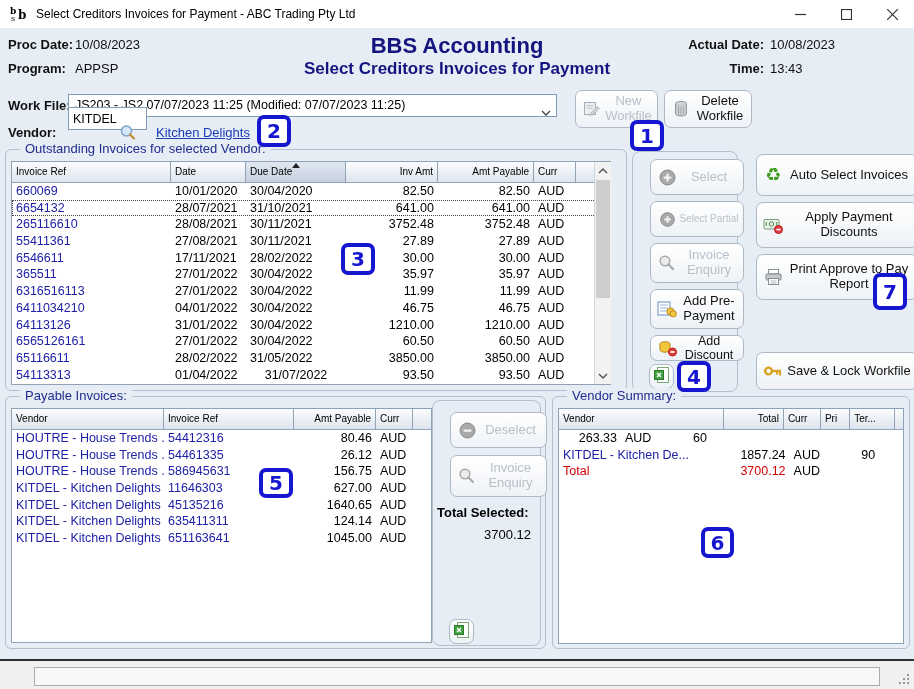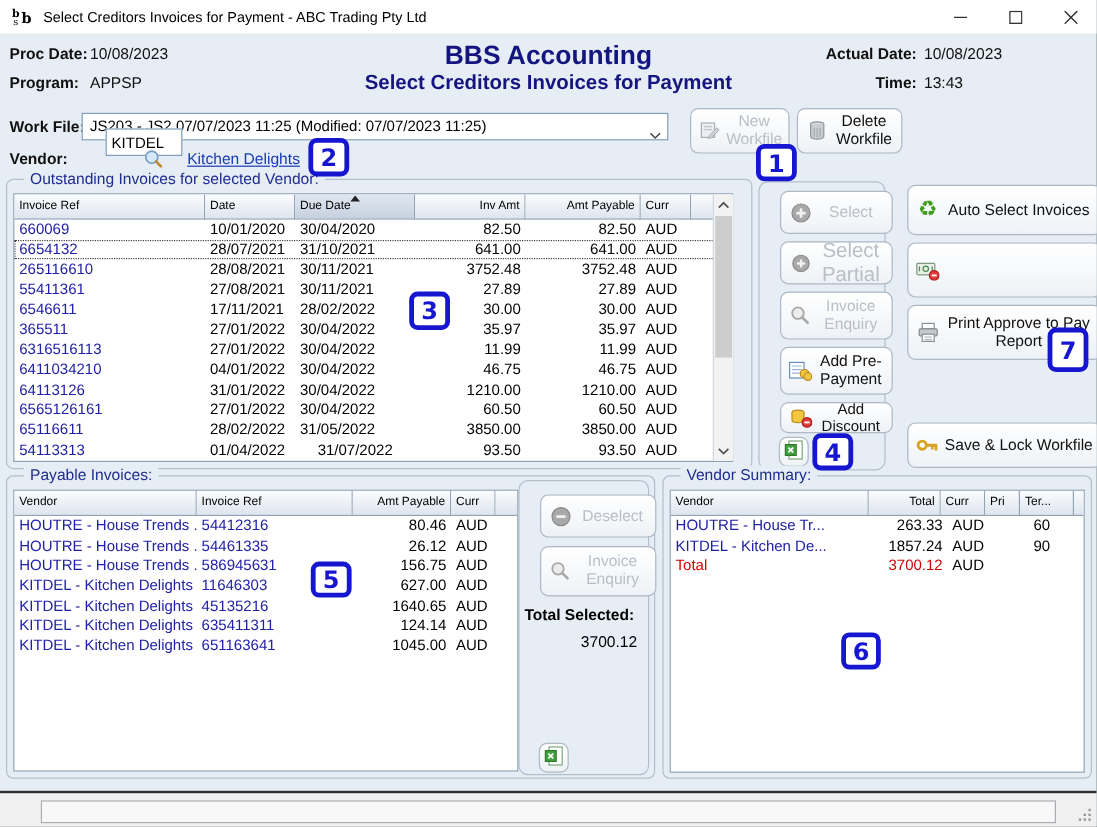--- a/index.html
+++ b/index.html
@@ -133,21 +133,21 @@
           <path d="M2.5 3.6v10c0 1.4 2.5 2.4 5.5 2.4s5.5-1 5.5-2.4v-10" fill="#c8cdd2" stroke="#8f959b"></path>
           <line x1="5.5" y1="6.5" x2="5.5" y2="14" stroke="#a6abb1"></line>
           <line x1="8" y1="7" x2="8" y2="14.5" stroke="#a6abb1"></line>
           <line x1="10.5" y1="6.5" x2="10.5" y2="14" stroke="#a6abb1"></line>
         </svg>
       </span>
     <span class="lbl2">Delete Workfile</span>
   </div>
 
   <span class="lbl b" style="left:8px;top:125px">Vendor:</span>
-  <input class="textbox" style="left: 68px; top: 107px; width: 64px; height: 23px; margin-left: 20px;" value="KITDEL">
+  <input class="textbox" style="left: 68px; top: 107px; width: 79px; height: 23px;" value="KITDEL">
   <span class="lens"><svg width="18" height="18">
         <circle cx="7.5" cy="7" r="5" fill="#d6e9fb" stroke="#7aa0c4" stroke-width="1.4"></circle>
         <line x1="11" y1="10.5" x2="15" y2="14.5" stroke="#c08a30" stroke-width="2.2" stroke-linecap="round"></line>
       </svg></span>
   <a class="link">Kitchen Delights</a>
 
   <div class="group" style="left:5px;top:149px;width:622px;height:242px">
     <span class="group-label">Outstanding Invoices for selected Vendor:</span>
   </div>
   <div class="grid" style="left:11px;top:161px;width:600px;height:224px">
@@ -283,21 +283,21 @@
     <span class="lbl2">Select</span>
   </div>
   <div class="btn disabled" style="left:638px;top:201px;width:94px;height:36px" aria-disabled="true">
     <span class="ic">
         <svg width="15" height="15">
           <circle cx="7.5" cy="7.5" r="6.8" fill="#a9a9a9" stroke="#8a8a8a"></circle>
           <rect x="4" y="6.6" width="7" height="2" rx="1" fill="#f2f2f2"></rect>
           <rect x="6.6" y="4" width="2" height="7" rx="1" fill="#f2f2f2"></rect>
         </svg>
       </span>
-    <span class="lbl2" style="font-size:17px">Select Partial</span>
+    <span class="lbl2" style="font-size:10px">Select Partial</span>
   </div>
   <div class="btn disabled" style="left:638px;top:243px;width:94px;height:40px" aria-disabled="true">
     <span class="ic">
         <svg width="18" height="18">
           <circle cx="7" cy="7" r="4.8" fill="#ececec" stroke="#a8a8a8" stroke-width="1.5"></circle>
           <line x1="10.5" y1="10.5" x2="15" y2="15" stroke="#a8a8a8" stroke-width="2.2" stroke-linecap="round"></line>
         </svg>
       </span>
     <span class="lbl2">Invoice Enquiry</span>
   </div>
@@ -341,20 +341,21 @@
     <span class="ic">
         <svg width="20" height="18">
           <rect x="1" y="3.5" width="15" height="9.5" rx="1" fill="#e7efe7" stroke="#7e9a7e"></rect>
           <circle cx="8.5" cy="8" r="2.2" fill="none" stroke="#4f8a4f"></circle>
           <line x1="3.2" y1="6" x2="3.2" y2="10" stroke="#4f8a4f"></line>
           <line x1="13.8" y1="6" x2="13.8" y2="10" stroke="#4f8a4f"></line>
           <circle cx="15.5" cy="13.5" r="4" fill="#e23b3b" stroke="#b01f1f"></circle>
           <rect x="13.4" y="12.8" width="4.2" height="1.5" fill="#fff"></rect>
         </svg>
       </span>
+    <span class="lbl2">Apply Payment Discounts</span>
   </div>
   <div class="btn" style="left:744px;top:254px;width:162px;height:46px">
     <span class="ic">
         <svg width="19" height="18">
           <rect x="4.5" y="1.5" width="10" height="4.5" fill="#fff" stroke="#8a8f94"></rect>
           <rect x="2" y="6" width="15" height="6" rx="1" fill="#c3c9cf" stroke="#85898d"></rect>
           <rect x="4.5" y="10.5" width="10" height="6" fill="#fff" stroke="#8a8f94"></rect>
           <line x1="6.5" y1="13" x2="12.5" y2="13" stroke="#b0b5ba"></line>
           <line x1="6.5" y1="15" x2="12.5" y2="15" stroke="#b0b5ba"></line>
         </svg>
@@ -462,21 +463,20 @@
   <div class="grid" style="left:558px;top:408px;width:346px;height:236px">
       <div class="thead">
         <div class="th" style="width: 170px; text-align: left;">Vendor</div>
         <div class="th" style="width: 62px; text-align: right;">Total</div>
         <div class="th" style="width: 38px; text-align: left;">Curr</div>
         <div class="th" style="width: 30px; text-align: left;">Pri</div>
         <div class="th" style="width: 46px; text-align: left;">Ter...</div>
         <div class="th fill"></div>
       </div>
       <div class="trow">
-        <div class="td navy" style="width: 170px; text-align: left;">HOUTRE - House Tr...</div>
         <div class="td" style="width: 62px; text-align: right;">263.33</div>
         <div class="td" style="width: 38px; text-align: left;">AUD</div>
         <div class="td" style="width: 30px; text-align: left;"></div>
         <div class="td" style="width: 46px; text-align: left;">60</div>
       </div>
       <div class="trow">
         <div class="td navy" style="width: 170px; text-align: left;">KITDEL - Kitchen De...</div>
         <div class="td" style="width: 62px; text-align: right;">1857.24</div>
         <div class="td" style="width: 38px; text-align: left;">AUD</div>
         <div class="td" style="width: 30px; text-align: left;"></div>

